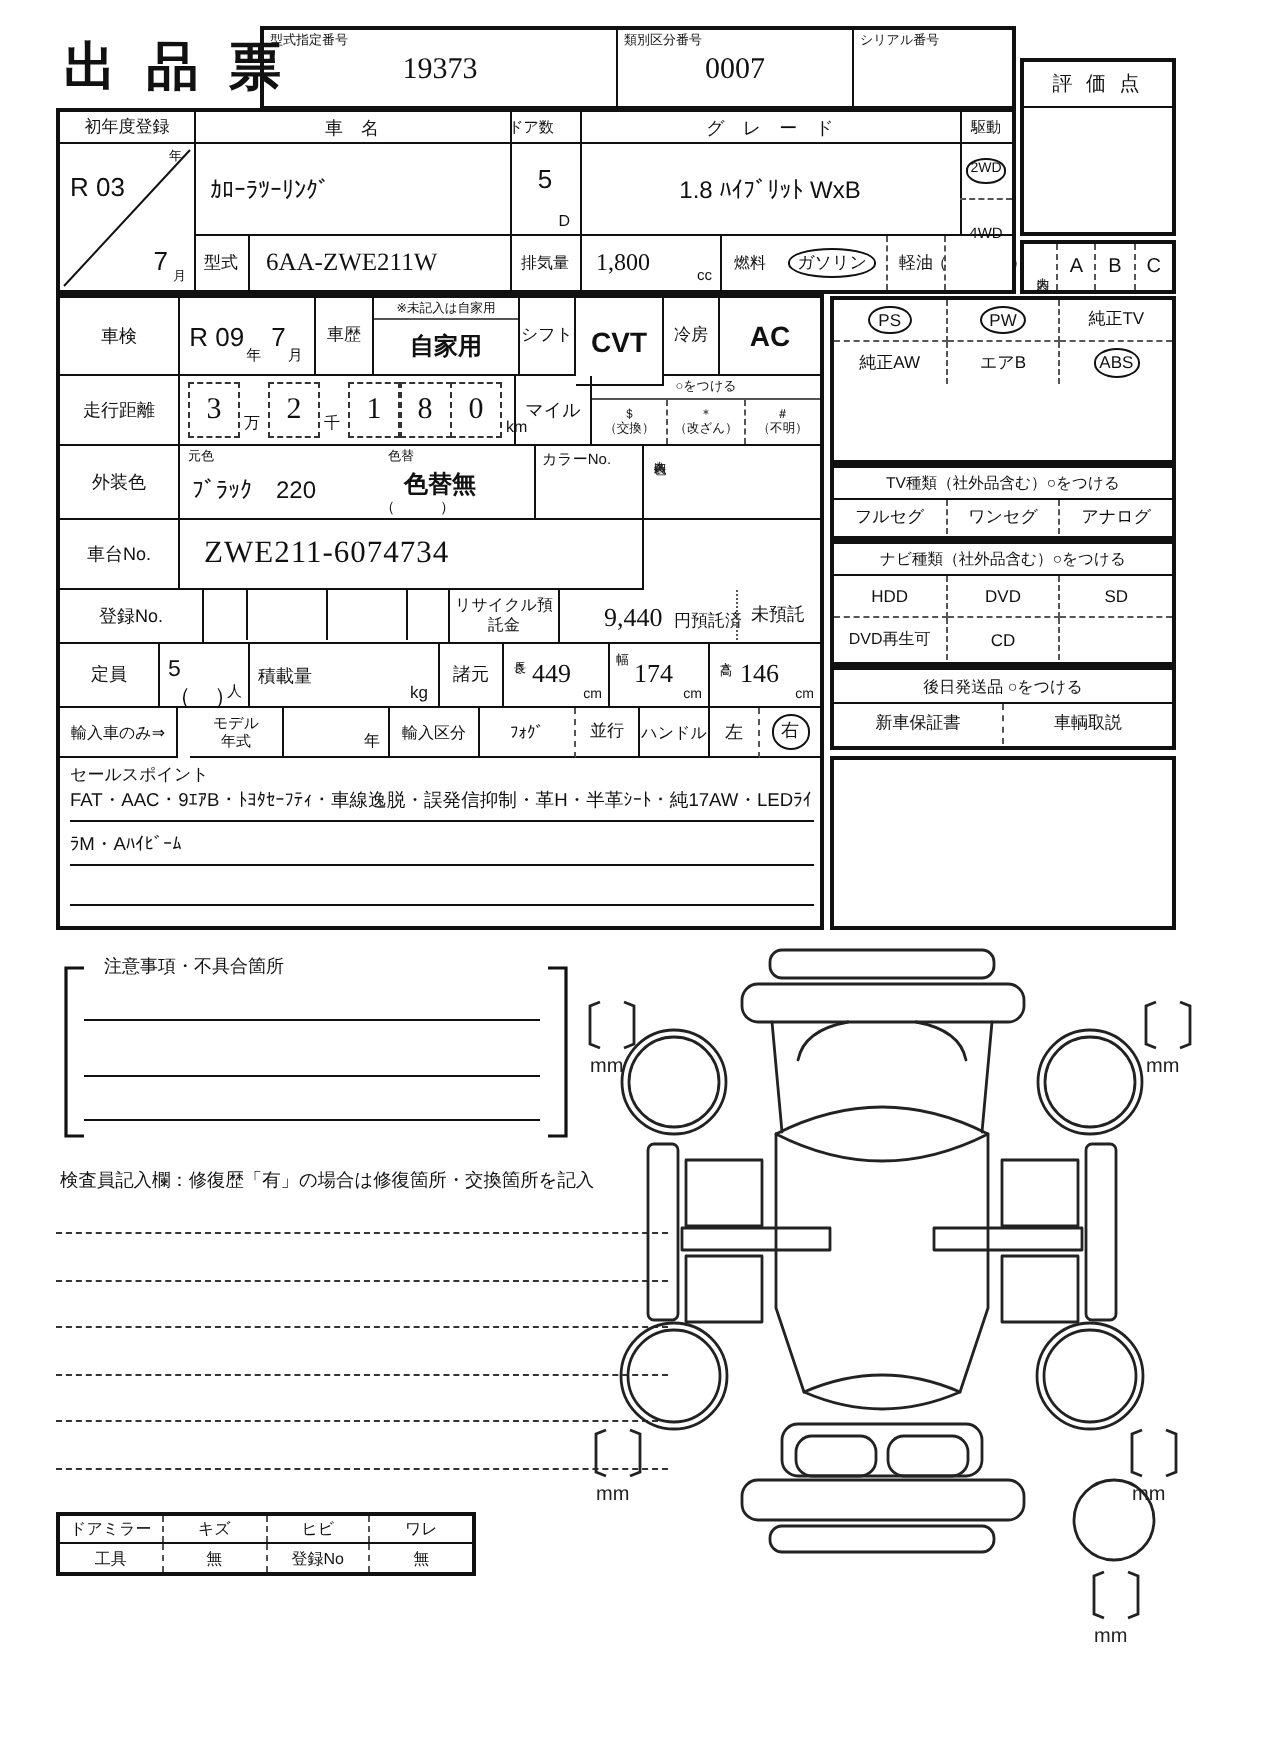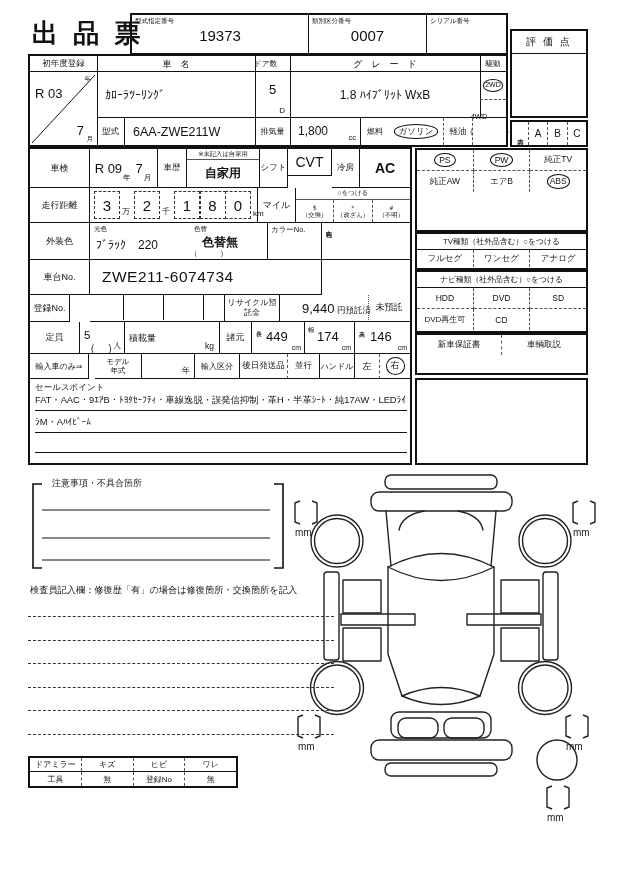--- a/index.html
+++ b/index.html
@@ -6,21 +6,21 @@
   html,body{background:#fff}
   body{width:640px;height:880px;position:relative;font-family:"Liberation Sans","DejaVu Sans",sans-serif;color:#111;overflow:hidden}
   .abs{position:absolute;box-sizing:border-box}
   .b2{border:2px solid #111}
   .bR{border-right:1.4px solid #111}
   .bB{border-bottom:1.4px solid #111}
   .bL{border-left:1.4px solid #111}
   .bRd{border-right:1px dashed #555}
   .bBd{border-bottom:1px dashed #555}
   .c{display:flex;align-items:center;justify-content:center;text-align:center}
-  .num{font-family:Liberation Sans, sans-serif}
+  .num{font-family:Liberation Serif, serif}
   .tiny{font-size:6.5px;line-height:1.1}
   .lbl{font-size:9px}
   .circ{border:1.6px solid #111;border-radius:50%;padding:0 4px;display:inline-block;line-height:1.45}
   .vert{writing-mode:vertical-rl;text-orientation:upright;letter-spacing:0.5px}
   .u{font-size:7.5px;align-self:flex-end;margin:0 1px 4px 1px}
   .digitbox{position:absolute;border:1.4px dashed #333;width:26px;height:28px;top:3px;display:flex;align-items:center;justify-content:center;font-size:15px}
   .dash-line{position:absolute;border-top:1.4px dashed #333;width:306px;left:28px}
   svg{display:block}
   text{font-family:"Liberation Sans","DejaVu Sans",sans-serif}
 </style>
@@ -87,21 +87,21 @@
     <span class="abs" style="left:0;right:0;top:10px;text-align:center;font-size:13px">5</span>
     <span class="abs" style="right:5px;bottom:2px;font-size:8px">D</span>
   </div>
 
   <div class="abs c" style="left:260px;top:16px;width:190px;height:45px;font-size:12px">1.8 ﾊｲﾌﾞﾘｯﾄ WxB</div>
 
   <div class="abs c" style="left:450px;top:16px;width:26px;height:27px">
       <span class="circ" style="font-size:7px;padding:0 1px">2WD</span>
     </div>
   <div class="abs bBd" style="left:450px;top:43px;width:26px"></div>
-  <div class="abs c" style="left:436px;top:43px;width:26px;height:34px;font-size:7.5px">4WD</div>
+  <div class="abs c" style="left:450px;top:43px;width:26px;height:34px;font-size:7.5px">4WD</div>
 
   <div class="abs c bR" style="left:67px;top:62px;width:28px;height:27px;font-size:8.5px">型式</div>
   <div class="abs num" style="left:95px;top:62px;width:130px;height:27px;display:flex;align-items:center;padding-left:8px;font-size:12.5px">6AA-ZWE211W</div>
   <div class="abs c" style="left:225px;top:62px;width:35px;height:27px;font-size:8px">排気量</div>
   <div class="abs" style="left:260px;top:62px;width:70px;height:27px">
     <span class="abs num" style="left:8px;top:6px;font-size:12px">1,800</span>
     <span class="abs" style="right:4px;bottom:3px;font-size:7.5px">cc</span>
   </div>
   <div class="abs c bL" style="left:330px;top:62px;width:29px;height:27px;font-size:8px">燃料</div>
   <div class="abs c" style="left:359px;top:62px;width:54px;height:27px">
@@ -119,21 +119,21 @@
       <span class="u">年</span>
     <span style="font-size:13px;margin-left:4px">7</span>
       <span class="u">月</span>
   </div>
   <div class="abs c bR bB" style="left:128px;top:0;width:29px;height:39px;font-size:8.5px">車歴</div>
   <div class="abs bR bB" style="left:157px;top:0;width:73px;height:39px">
     <div class="c" style="height:11px;font-size:6.3px;border-bottom:0.8px solid #555">※未記入は自家用</div>
     <div class="c" style="height:26px;font-size:12px;font-weight:bold">自家用</div>
   </div>
   <div class="abs c bR bB" style="left:230px;top:0;width:28px;height:39px;font-size:8.5px">シフト</div>
-  <div class="abs c bR bB" style="left:258px;top:0;width:44px;height:27px;font-size:14px;font-weight:normal">CVT</div>
+  <div class="abs c bR bB" style="left:258px;top:0;width:44px;height:44px;font-size:14px;font-weight:bold">CVT</div>
   <div class="abs c bR bB" style="left:302px;top:0;width:28px;height:39px;font-size:8.5px">冷房</div>
   <div class="abs c bB" style="left:330px;top:0;width:50px;height:39px;font-size:14px;font-weight:bold">AC</div>
 
   <div class="abs c bR bB lbl" style="left:0;top:39px;width:60px;height:35px">走行距離</div>
   <div class="abs bR bB" style="left:60px;top:39px;width:168px;height:35px">
     <span class="digitbox num" style="left:4px">3</span>
     <span class="abs" style="left:32px;bottom:5px;font-size:8px">万</span>
     <span class="digitbox num" style="left:44px">2</span>
     <span class="abs" style="left:72px;bottom:5px;font-size:8px">千</span>
     <span class="digitbox num" style="left:84px">1</span>
@@ -171,21 +171,21 @@
   <div class="abs bR bB" style="left:238px;top:74px;width:54px;height:37px">
     <span class="abs" style="left:3px;top:2px;font-size:7.5px">カラーNo.</span>
   </div>
   <div class="abs bB" style="left:292px;top:74px;width:88px;height:37px">
     <span class="vert" style="position:absolute;left:2px;top:2px;font-size:6.3px;height:33px">内装色</span>
   </div>
 
   <div class="abs c bR bB lbl" style="left:0;top:111px;width:60px;height:35px">車台No.</div>
   <div class="abs bR bB num" style="left:60px;top:111px;width:232px;height:35px;display:flex;align-items:center;padding-left:12px;font-size:15.5px;letter-spacing:0.5px">ZWE211-6074734</div>
 
-  <div class="abs c bR bB lbl" style="left:0;top:146px;width:40px;height:27px">登録No.</div>
+  <div class="abs c bR bB lbl" style="left:0;top:146px;width:72px;height:27px">登録No.</div>
   <div class="abs bR bB" style="left:60px;top:146px;width:135px;height:27px">
     <span class="abs bL" style="left:33px;top:0;height:25px"></span>
     <span class="abs bL" style="left:73px;top:0;height:25px"></span>
     <span class="abs bL" style="left:113px;top:0;height:25px"></span>
   </div>
   <div class="abs c bR bB" style="left:195px;top:146px;width:55px;height:27px;font-size:8px;line-height:1.2">リサイクル預託金</div>
   <div class="abs bB" style="left:250px;top:146px;width:130px;height:27px">
     <span class="abs num" style="left:22px;top:6px;font-size:13px">9,440</span>
     <span class="abs" style="left:57px;top:10px;font-size:8.5px">円預託済</span>
     <span class="abs" style="left:88px;top:0;height:25px;border-left:1px dotted #555"></span>
@@ -219,21 +219,21 @@
   </div>
 
   <div class="abs c bR bB" style="left:0;top:205px;width:59px;height:25px;font-size:8px">輸入車のみ⇒</div>
   <div class="abs c bR bB" style="left:65px;top:205px;width:47px;height:25px">
     <span style="width:25px;font-size:7.5px;line-height:1.2;text-align:center">モデル年式</span>
   </div>
   <div class="abs bR bB" style="left:112px;top:205px;width:53px;height:25px">
     <span class="abs" style="right:4px;bottom:2px;font-size:8px">年</span>
   </div>
   <div class="abs c bR bB" style="left:165px;top:205px;width:45px;height:25px;font-size:8px">輸入区分</div>
-  <div class="abs c bB" style="left:210px;top:205px;width:48px;height:25px;font-size:8.5px;border-right:1px dashed #555">後日発送品</div>
+  <div class="abs c bB" style="left:210px;top:205px;width:48px;height:25px;font-size:8.5px;border-right:1px dashed #555">ﾌｫｸﾞ</div>
   <div class="abs c bR bB" style="left:258px;top:205px;width:32px;height:25px;font-size:8.5px">並行</div>
   <div class="abs c bR bB" style="left:290px;top:205px;width:35px;height:25px;font-size:8px">ハンドル</div>
   <div class="abs c bB" style="left:325px;top:205px;width:25px;height:25px;font-size:9px;border-right:1px dashed #555">左</div>
   <div class="abs c bB" style="left:350px;top:205px;width:30px;height:25px">
     <span class="circ" style="font-size:9px;padding:1px 4px">右</span>
   </div>
 
   <div class="abs" style="left:5px;top:233px;font-size:8.5px">セールスポイント</div>
   <div class="abs" style="left:5px;top:245px;width:372px;height:17px;border-bottom:1px solid #111;font-size:9.3px;white-space:nowrap;overflow:hidden">FAT・AAC・9ｴｱB・ﾄﾖﾀｾｰﾌﾃｨ・車線逸脱・誤発信抑制・革H・半革ｼｰﾄ・純17AW・LEDﾗｲﾄ/ﾌｫｸﾞ・Aﾘﾄ</div>
   <div class="abs" style="left:5px;top:267px;width:372px;height:17px;border-bottom:1px solid #111;font-size:9.3px;white-space:nowrap;overflow:hidden">ﾗM・Aﾊｲﾋﾞｰﾑ</div>
@@ -276,20 +276,21 @@
     <div class="c bBd" style="flex:1;font-size:8.5px">SD</div>
   </div>
   <div style="display:flex;height:21px">
     <div class="c bRd" style="flex:1;font-size:8px">DVD再生可</div>
     <div class="c bRd" style="flex:1;font-size:8.5px">CD</div>
     <div class="c" style="flex:1"></div>
   </div>
 </div>
 
 <div class="abs b2" style="left:415px;top:333px;width:173px;height:42px">
+  <div class="c bB" style="height:17px;font-size:8px">後日発送品 ○をつける</div>
   <div style="display:flex;height:20px">
     <div class="c bRd" style="flex:1;font-size:8.5px">新車保証書</div>
     <div class="c" style="flex:1;font-size:8.5px">車輌取説</div>
   </div>
 </div>
 
 <div class="abs b2" style="left:415px;top:378px;width:173px;height:87px"></div>
 
 <div class="abs" style="left:52px;top:477px;font-size:9px">注意事項・不具合箇所</div>
 <svg class="abs" style="left:30px;top:481px" width="256" height="92">

